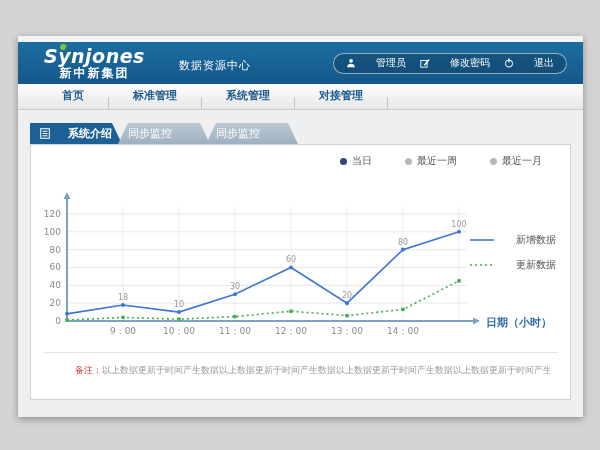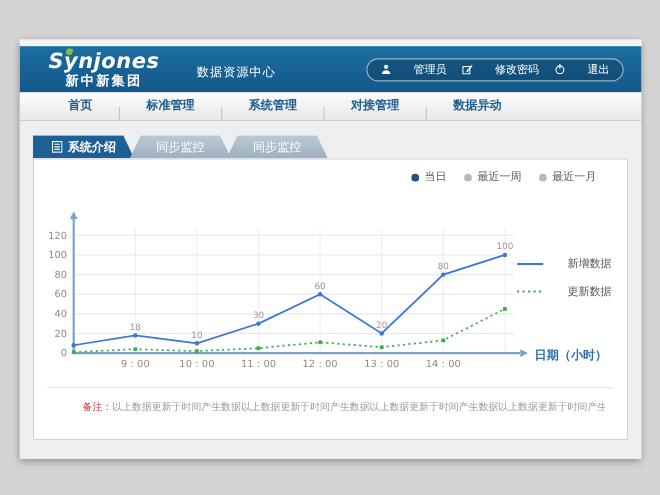--- a/index.html
+++ b/index.html
@@ -30,31 +30,31 @@
   
   .nav { height:26px; background:linear-gradient(#fdfdfd,#e7e7e7); border-bottom:1px solid #cccccc;
          display:flex; align-items:flex-end; padding-left:20px; }
   .nav-item { padding:0 24px; font-size:11px; font-weight:bold; color:#1c5c8f; cursor:pointer; line-height:26px; }
   .nav-sep { width:1px; height:12px; background:#c3c3c3; }
 
   
   .content { position:absolute; left:0; right:0; top:74px; bottom:0; background:#edeff1; padding:13px 12px 0 12px; }
 
   .tabs { display:flex; height:21px; }
-  .tab { min-width:92px; padding:0 10px; display:flex; align-items:center; justify-content:center;
+  .tab { min-width:92px; padding:0 10px; display:flex; align-items:center; justify-content:space-between;
          gap:5px; font-size:11px; color:#fff; cursor:pointer; }
   .tab.active { background:#1d6095; font-weight:bold;
                 clip-path:polygon(0 0, calc(100% - 10px) 0, 100% 100%, 0 100%); }
   .tab.inactive { background:linear-gradient(#bcc9d4,#9db1c0); margin-left:-4px;
                 clip-path:polygon(10px 0, calc(100% - 10px) 0, 100% 100%, 0 100%); }
   .tab svg { display:block; }
 
   .panel { position:relative; background:#fff; border:1px solid #ccd4da; height:256px; }
 
-  .range-legend { position:absolute; top:9px; right:28px; display:flex; gap:16px; align-items:flex-end; }
+  .range-legend { position:absolute; top:9px; right:28px; display:flex; gap:33px; align-items:flex-end; }
   .range-opt { display:flex; align-items:center; gap:5px; cursor:pointer; }
   .range-dot { width:7px; height:7px; border-radius:50%; }
   .range-label { font-size:10px; color:#555; }
 
   .ylabel { position:absolute; top:24px; left:34px; font-size:11px; font-weight:bold; color:#4d7195; }
 
   .chart-wrap { position:absolute; top:42px; left:6px; }
 
   .series-legend { position:absolute; top:88px; right:14px; display:flex; flex-direction:column; gap:11px; }
   .series-row { display:flex; align-items:center; gap:22px; }
@@ -118,21 +118,20 @@
 
   <div class="nav">
       <div class="nav-item">首页</div>
       <span class="nav-sep"></span>
       <div class="nav-item">标准管理</div>
       <span class="nav-sep"></span>
       <div class="nav-item">系统管理</div>
       <span class="nav-sep"></span>
       <div class="nav-item">对接管理</div>
       <span class="nav-sep"></span>
-      <div class="nav-item">数据异动</div>
     </div>
 
   <div class="content">
     <div class="tabs">
         <div class="tab active">
           <span>
             <svg width="10" height="11" viewBox="0 0 10 11">
               <rect x="0.7" y="0.7" width="8.6" height="9.6" fill="none" stroke="#fff" stroke-width="1"></rect>
               <line x1="2.5" y1="3.2" x2="7.5" y2="3.2" stroke="#fff"></line>
               <line x1="2.5" y1="5.5" x2="7.5" y2="5.5" stroke="#fff"></line>

